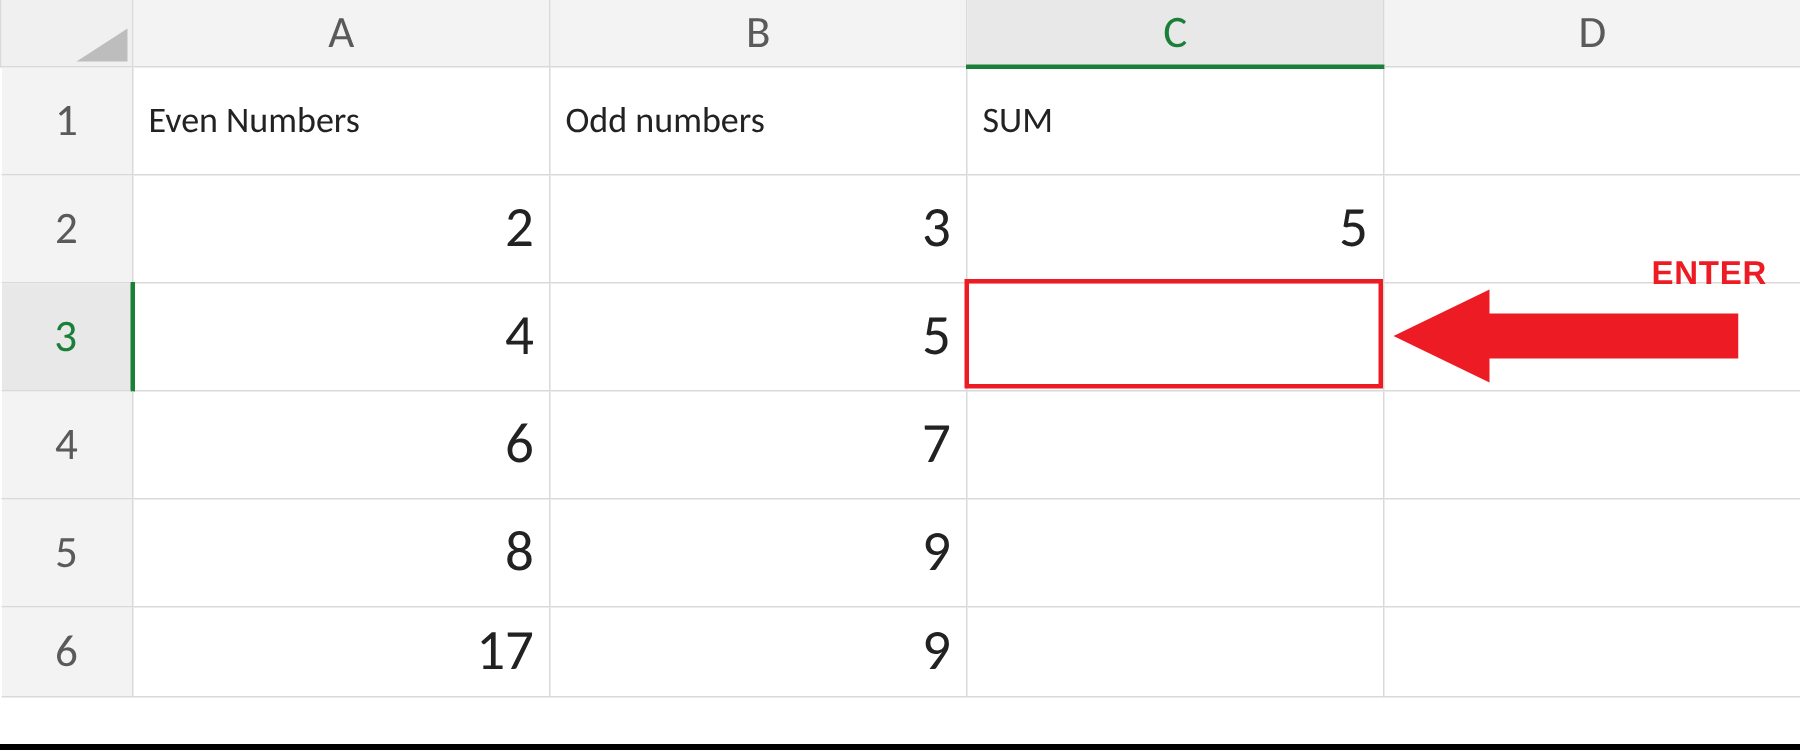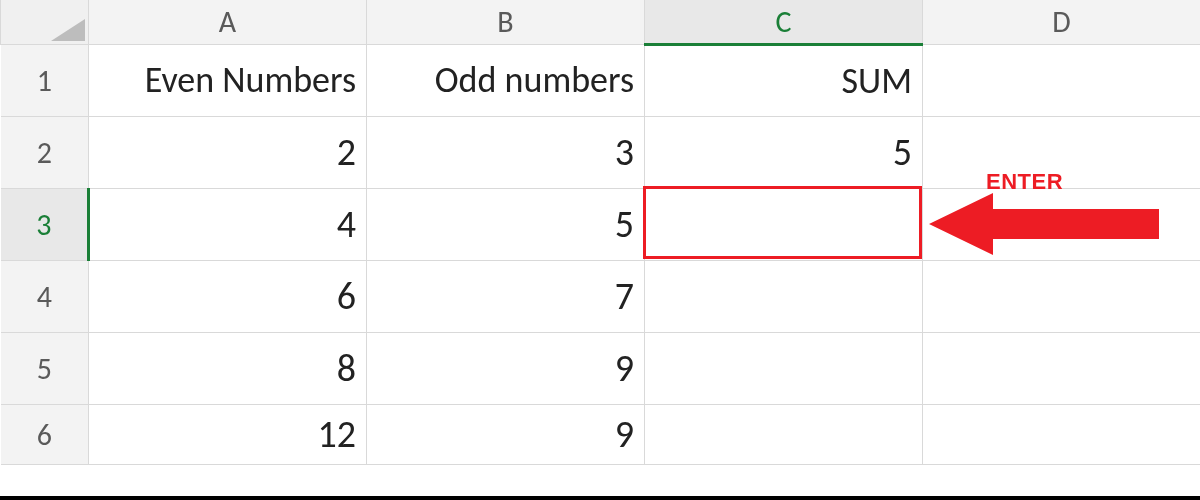--- a/index.html
+++ b/index.html
@@ -73,21 +73,21 @@
   tbody tr td {
     height: 72px;
     font-size: 38px;
   }
   tbody tr.last td, tbody tr.last th { height: 60px; }
   tbody th.sel {
     background: #e8e8e8;
     border-right: 3px solid #1a7f37;
     color: #1a7f37;
   }
-  td.txt { text-align: right; font-size: 36px; }
+  td.txt { text-align: left; font-size: 24px; }
   td.num { text-align: right; font-size: 38px; }
   td.empty { }
   
   .sel-box {
     position: absolute;
     border: 3px solid #ed1c24;
     pointer-events: none;
     background: transparent;
   }
   
@@ -159,29 +159,29 @@
       </tr>
       <tr>
         <th class="rh">5</th>
         <td class="num">8</td>
         <td class="num">9</td>
         <td class="empty"></td>
         <td class="empty"></td>
       </tr>
       <tr class="last">
         <th class="rh">6</th>
-        <td class="num">12</td>
+        <td class="num">17</td>
         <td class="num">9</td>
         <td class="empty"></td>
         <td class="empty"></td>
       </tr>
     </tbody>
   </table>
 
   <div class="sel-box" id="selbox" style="left: 642.5px; top: 186px; width: 279px; height: 73px;"></div>
 
   <div class="arrow-wrap" id="arrowwrap" style="left: 928.5px; top: 189px;">
     <svg class="arrow" width="230" height="70" viewBox="0 0 230 70">
       <polygon points="0,35 64,4 64,20 230,20 230,50 64,50 64,66" fill="#ed1c24"></polygon>
     </svg>
   </div>
-  <div class="arrow-label" id="arrowlabel" style="left: 986px; top: 169px;">ENTER</div>
+  <div class="arrow-label" id="arrowlabel" style="left: 1101px; top: 169px;">ENTER</div>
 </div>
 
 </body></html>

